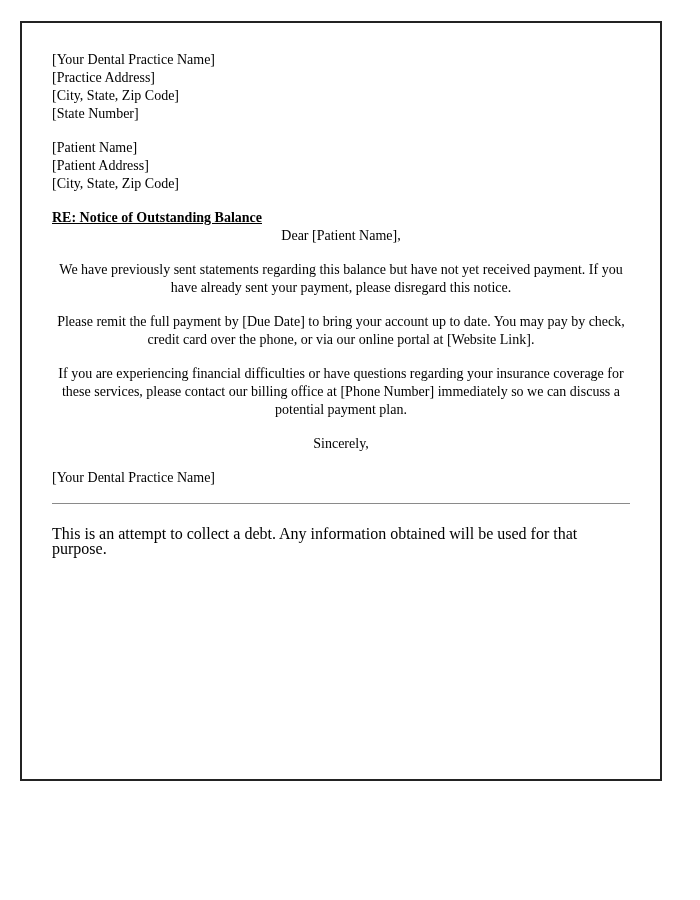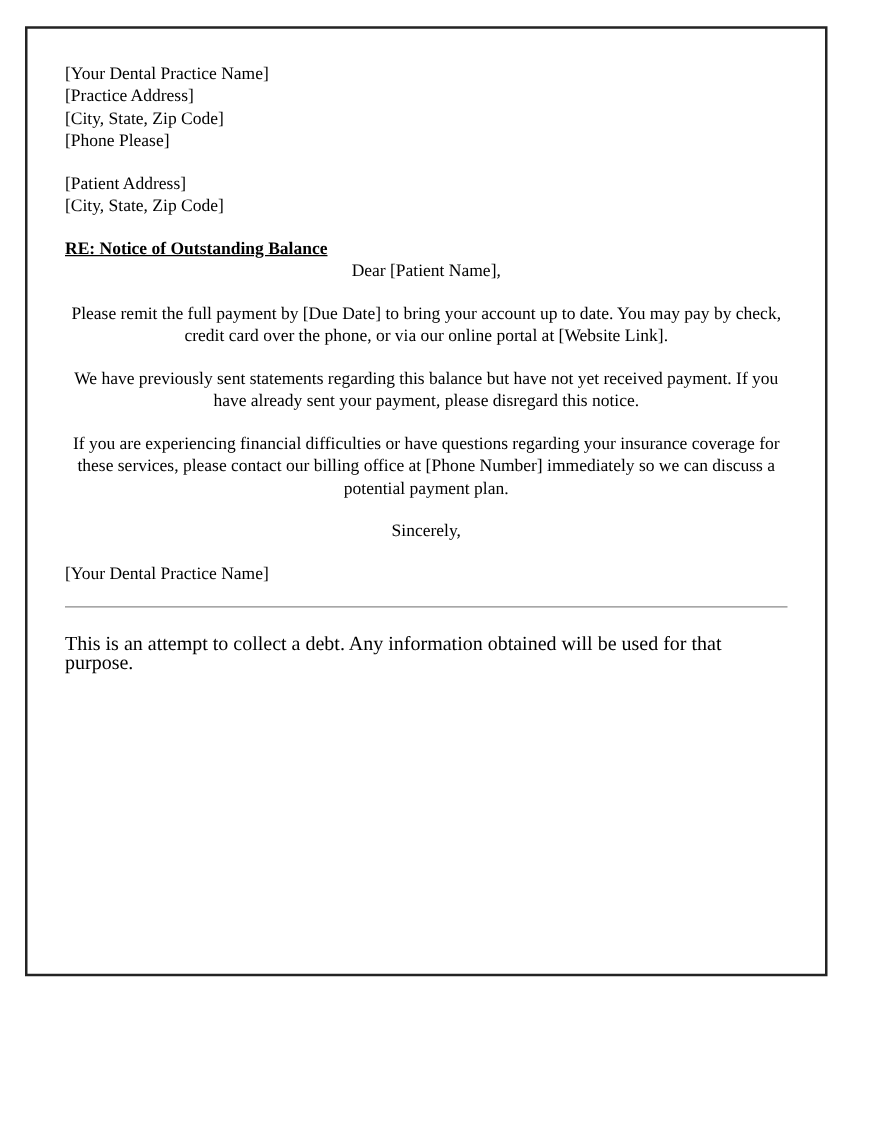--- a/index.html
+++ b/index.html
@@ -60,35 +60,36 @@
 </head>
 <body>
 
 <div class="page">
   <div class="letter-frame">
 
     <div class="block">
       <div class="line">[Your Dental Practice Name]</div>
       <div class="line">[Practice Address]</div>
       <div class="line">[City, State, Zip Code]</div>
-      <div class="line">[Phone Please]</div>
+      <div class="line">[State Number]</div>
     </div>
 
 
     <div class="block">
+      <div class="line">[Patient Name]</div>
       <div class="line">[Patient Address]</div>
       <div class="line">[City, State, Zip Code]</div>
     </div>
 
     <div class="subject">RE: Notice of Outstanding Balance</div>
 
     <div class="para">Dear [Patient Name],</div>
 
+    <div class="para">We have previously sent statements regarding this balance but have not yet received payment. If you have already sent your payment, please disregard this notice.</div>
     <div class="para">Please remit the full payment by [Due Date] to bring your account up to date. You may pay by check, credit card over the phone, or via our online portal at [Website Link].</div>
-    <div class="para">We have previously sent statements regarding this balance but have not yet received payment. If you have already sent your payment, please disregard this notice.</div>
     <div class="para">If you are experiencing financial difficulties or have questions regarding your insurance coverage for these services, please contact our billing office at [Phone Number] immediately so we can discuss a potential payment plan.</div>
 
     <div class="para">Sincerely,</div>
 
     <div class="block">
       <div class="line">[Your Dental Practice Name]</div>
     </div>
 
     <hr class="divider">
 

